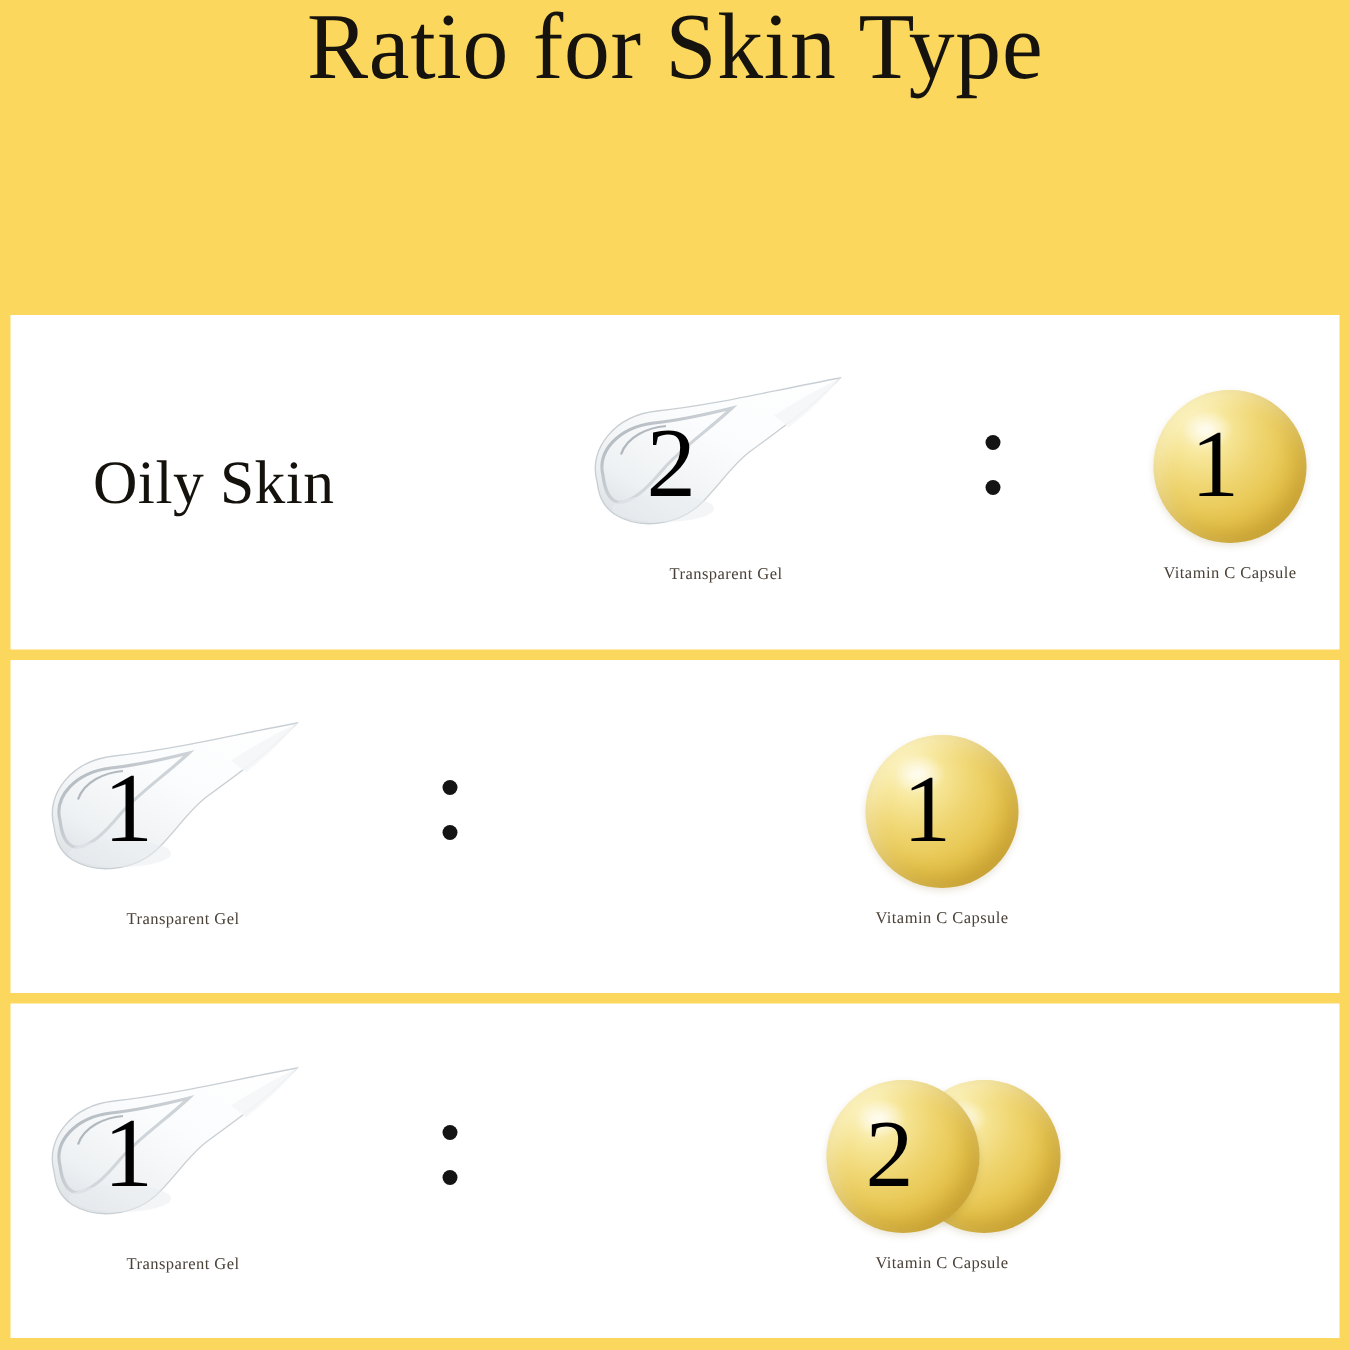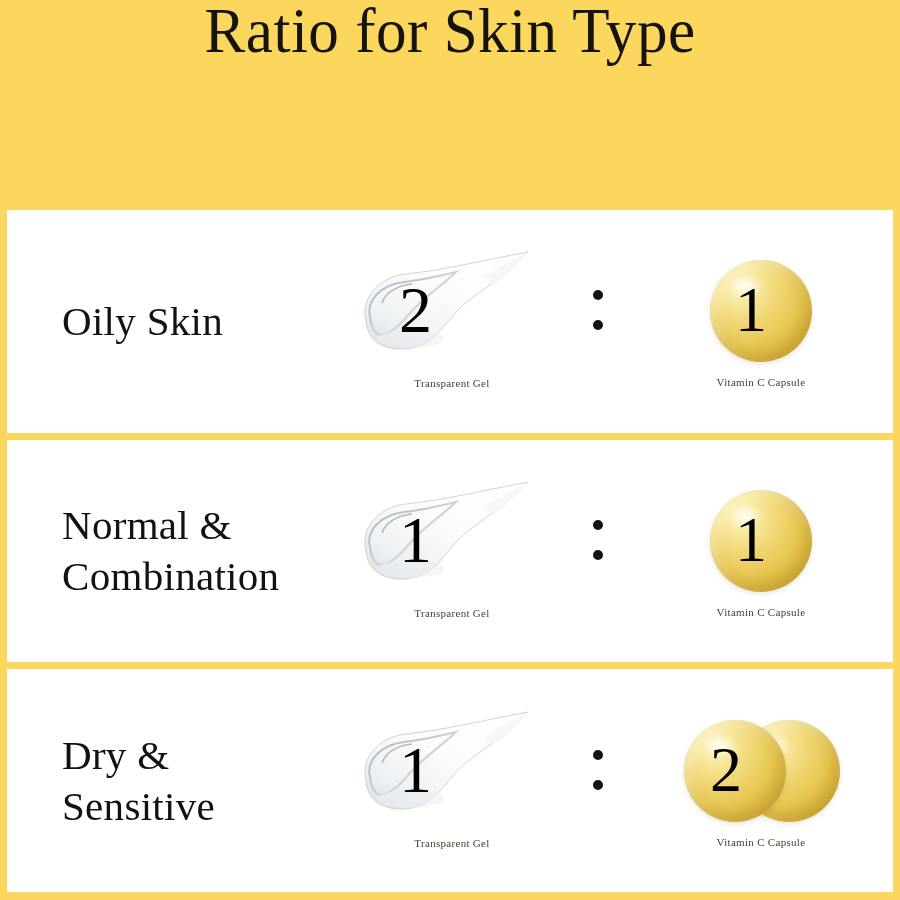--- a/index.html
+++ b/index.html
@@ -59,20 +59,21 @@
     gap:7px;
   }
 
   .row {
     flex:1 1 0;
     background:#ffffff;
     display:flex;
     align-items:center;
     position:relative;
     min-height:0;
+    gap:32px;
   }
 
   
   .row-label {
     width:330px;
     flex:0 0 330px;
     padding-left:55px;
     font-family:"Liberation Serif", serif;
     font-size:41px;
     line-height:1.24;
@@ -249,22 +250,20 @@
       <div class="cap-cell">
         <div class="cap-stage">
           <div class="capsule single"></div>
           <div class="cap-number single">1</div>
         </div>
         <div class="caption">Vitamin C Capsule</div>
       </div>
     </div>
 
     <div class="row">
-      <div class="row-label">Normal &amp;
-Combination</div>
 
       <div class="gel-cell">
         <div class="gel-stage">
           <svg class="gel-svg" viewBox="0 0 200 128">
             <defs>
               <linearGradient id="gelBody2" x1="0" y1="1" x2="1" y2="0">
                 <stop offset="0%" stop-color="#d9dde0"></stop>
                 <stop offset="22%" stop-color="#eef1f3"></stop>
                 <stop offset="55%" stop-color="#fbfcfd"></stop>
                 <stop offset="100%" stop-color="#ffffff"></stop>
@@ -297,22 +296,20 @@
       <div class="cap-cell">
         <div class="cap-stage">
           <div class="capsule single"></div>
           <div class="cap-number single">1</div>
         </div>
         <div class="caption">Vitamin C Capsule</div>
       </div>
     </div>
 
     <div class="row">
-      <div class="row-label">Dry &amp;
-Sensitive</div>
 
       <div class="gel-cell">
         <div class="gel-stage">
           <svg class="gel-svg" viewBox="0 0 200 128">
             <defs>
               <linearGradient id="gelBody3" x1="0" y1="1" x2="1" y2="0">
                 <stop offset="0%" stop-color="#d9dde0"></stop>
                 <stop offset="22%" stop-color="#eef1f3"></stop>
                 <stop offset="55%" stop-color="#fbfcfd"></stop>
                 <stop offset="100%" stop-color="#ffffff"></stop>

